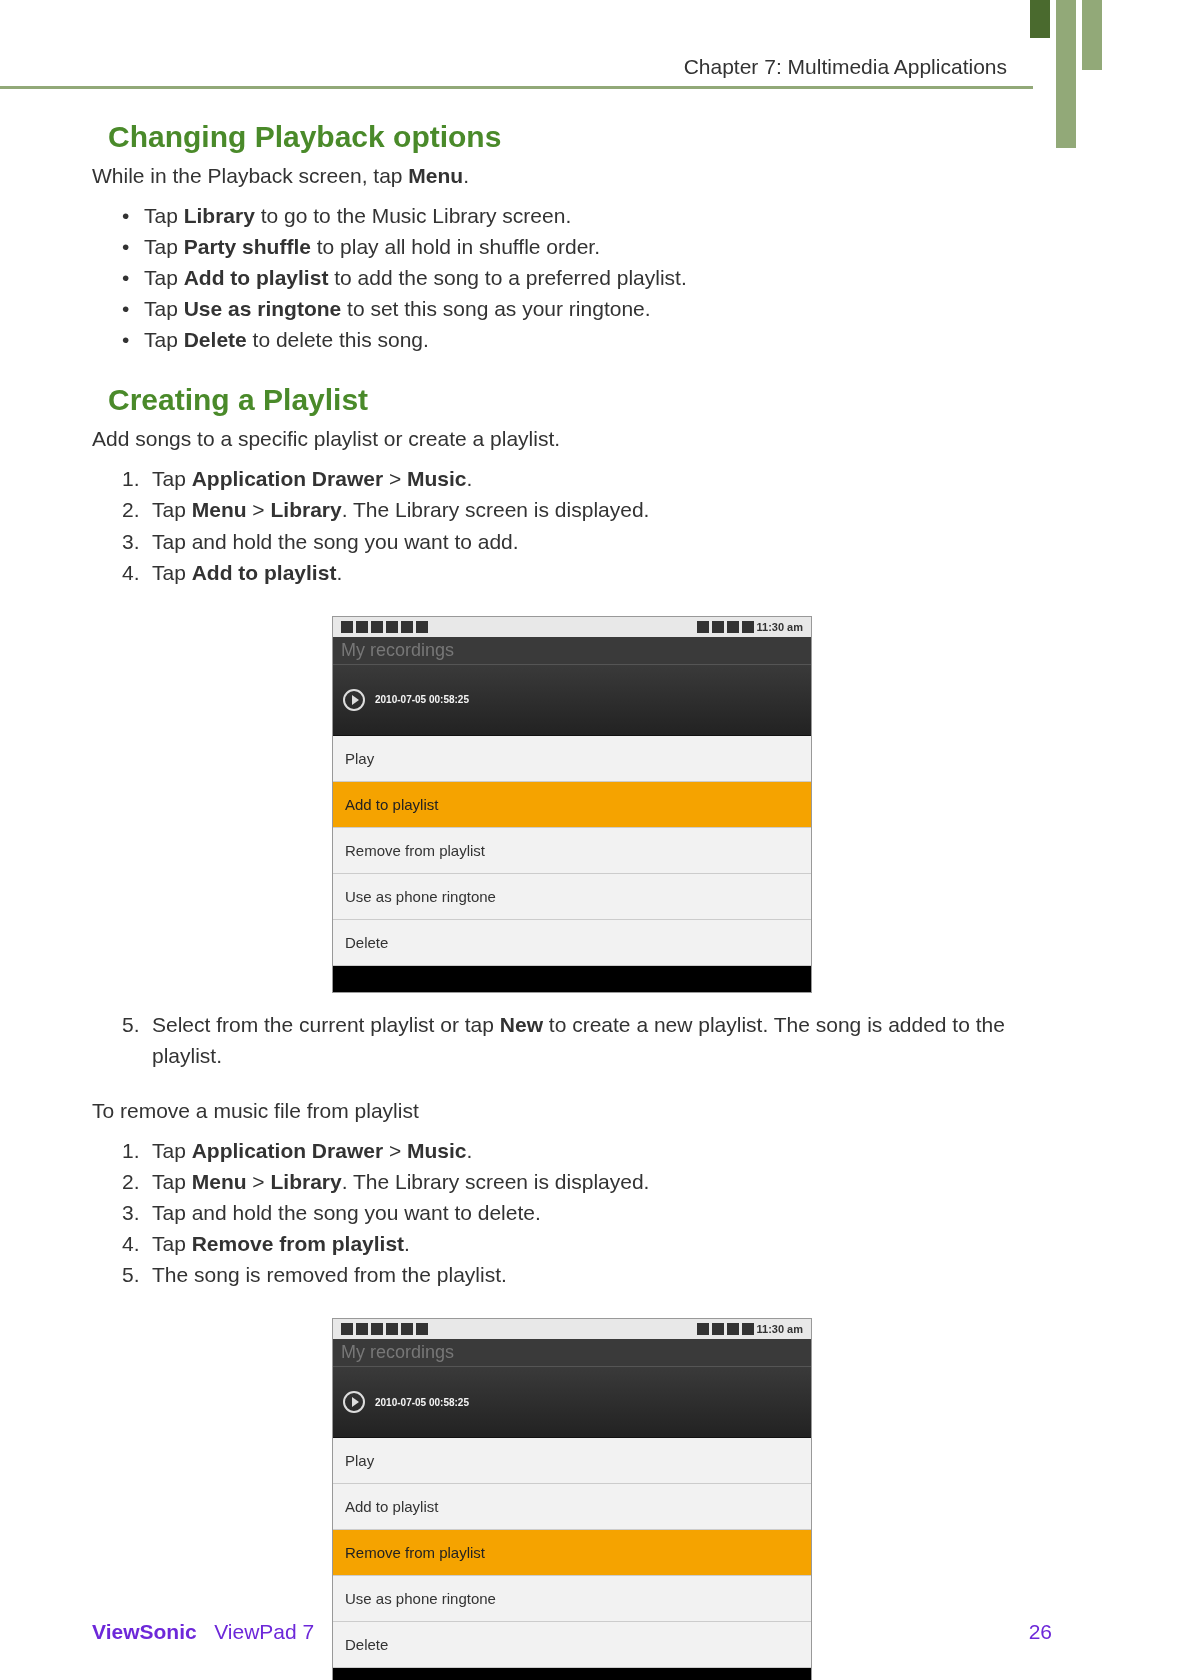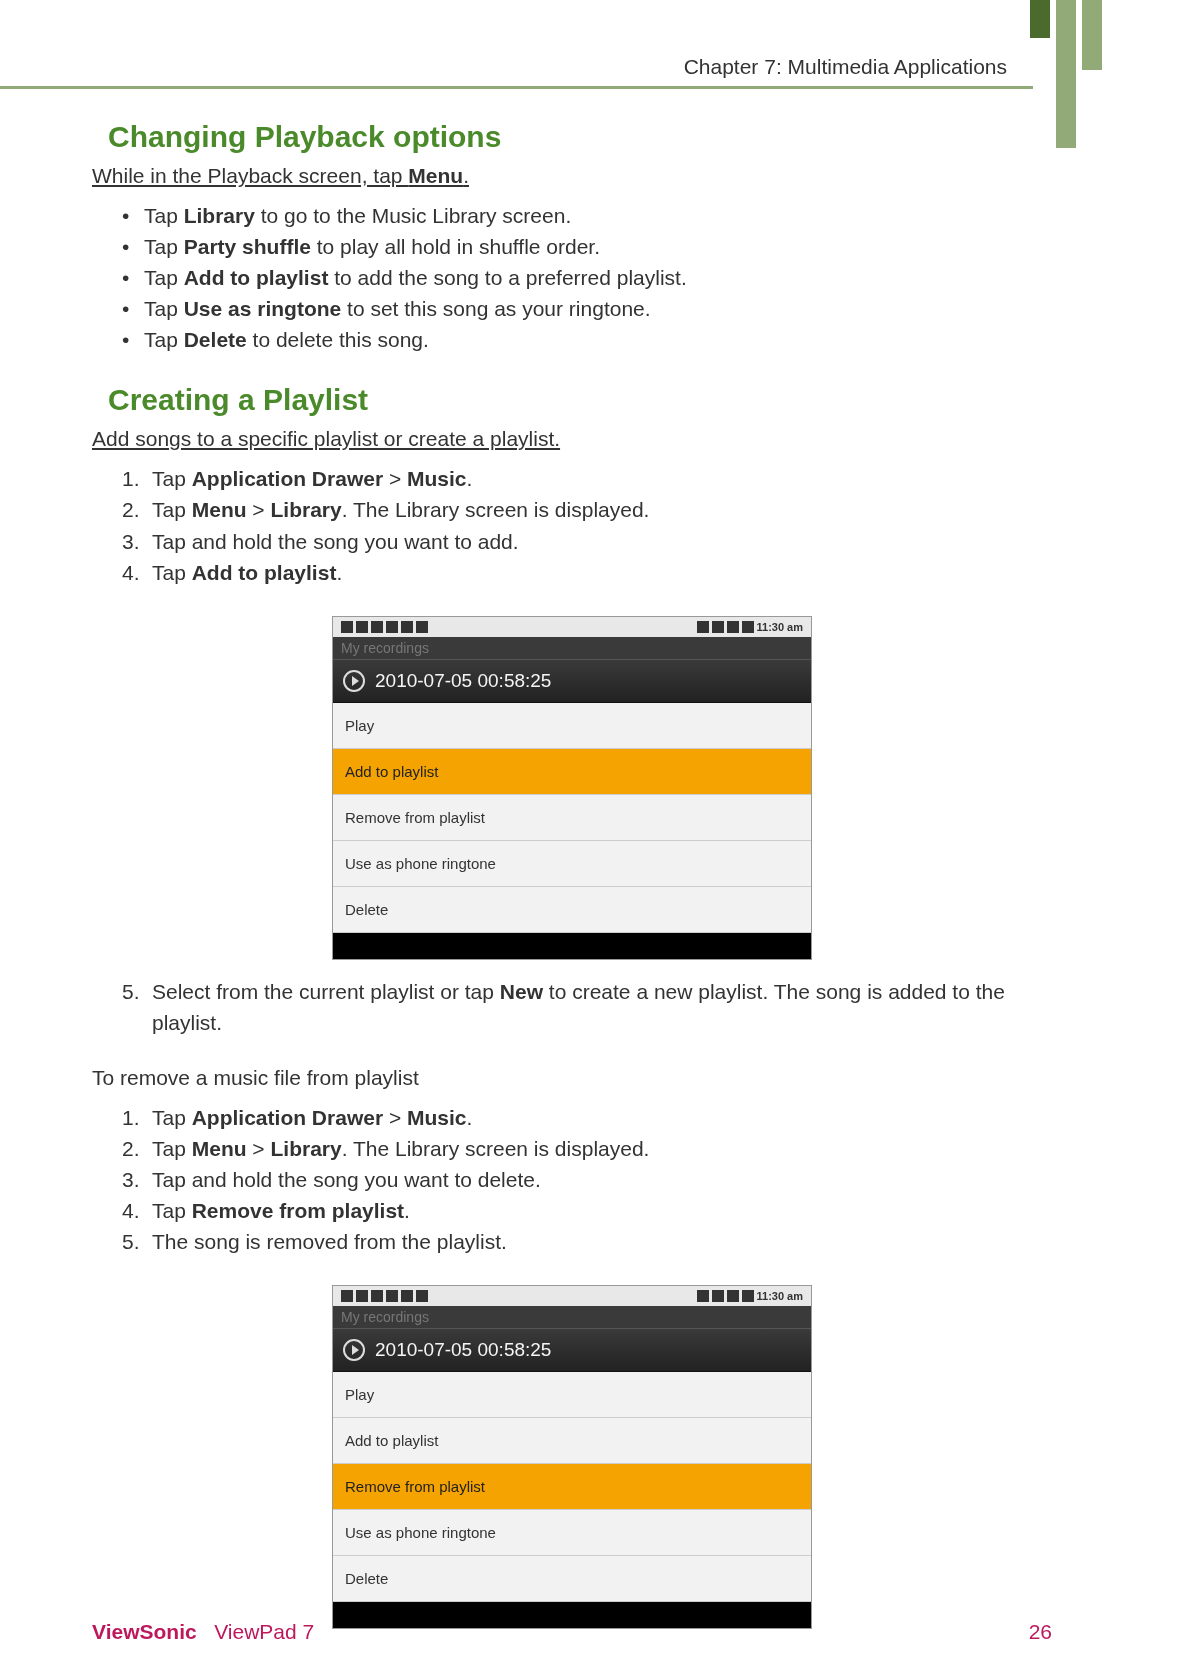--- a/index.html
+++ b/index.html
@@ -48,21 +48,20 @@
     h2 {
       color: #4a8a2a;
       font-size: 30px;
       font-weight: bold;
       margin-bottom: 10px;
       margin-left: 16px;
     }
     .intro {
       font-size: 21px;
       margin-bottom: 12px;
-      text-decoration: underline;
     }
     ul.bullets, ol.steps {
       padding-left: 30px;
       font-size: 21px;
       margin-bottom: 28px;
     }
     ul.bullets li { list-style: none; position: relative; padding-left: 22px; line-height: 1.48; }
     ul.bullets li::before { content: "•"; position: absolute; left: 0; }
     ol.steps { counter-reset: step; }
     ol.steps li { list-style: none; position: relative; padding-left: 30px; line-height: 1.48; }
@@ -91,33 +90,34 @@
       font-weight: bold;
     }
     .status-left { display:flex; gap:3px; }
     .status-left .ic, .status-right .ic {
       width: 12px; height: 12px; background:#333; display:inline-block;
     }
     .status-right { display:flex; align-items:center; gap:3px; }
     .tabbar {
       background: #3a3a3a;
       color: #777;
-      font-size: 14px;
+      font-size: 18px;
       padding: 3px 8px;
     }
     .menu-header {
       background: linear-gradient(#3a3a3a,#222);
       color: #f5f5f5;
-      padding: 10px 10px;
+      padding: 24px 10px;
       display:flex;
       align-items:center;
       gap:10px;
-      font-size: 19px;
+      font-size: 10px;
       border-top: 1px solid #555;
       border-bottom: 1px solid #111;
+      font-weight: bold;
     }
     .circle-icon {
       width: 22px; height: 22px; border-radius: 50%; border: 2px solid #ddd;
       display:flex; align-items:center; justify-content:center;
     }
     .circle-icon::after{
       content:""; width:0; height:0;
       border-left: 7px solid #ddd; border-top:5px solid transparent; border-bottom:5px solid transparent;
       margin-left:2px;
     }
@@ -136,21 +136,21 @@
       background:#000; height:26px;
     }
     .footer {
       position: absolute;
       bottom: 36px;
       left: 92px;
       width: 960px;
       display:flex;
       justify-content: space-between;
       font-size: 21px;
-      color:#be185d;
+      color:#6d28d9;
     }
     .footer .left .brand { font-weight: bold; }
   </style>
 </head>
 <body>
 
 <div class="ribbon">
   <div class="bar b1"></div>
   <div class="bar b2"></div>
   <div class="bar b3"></div>

